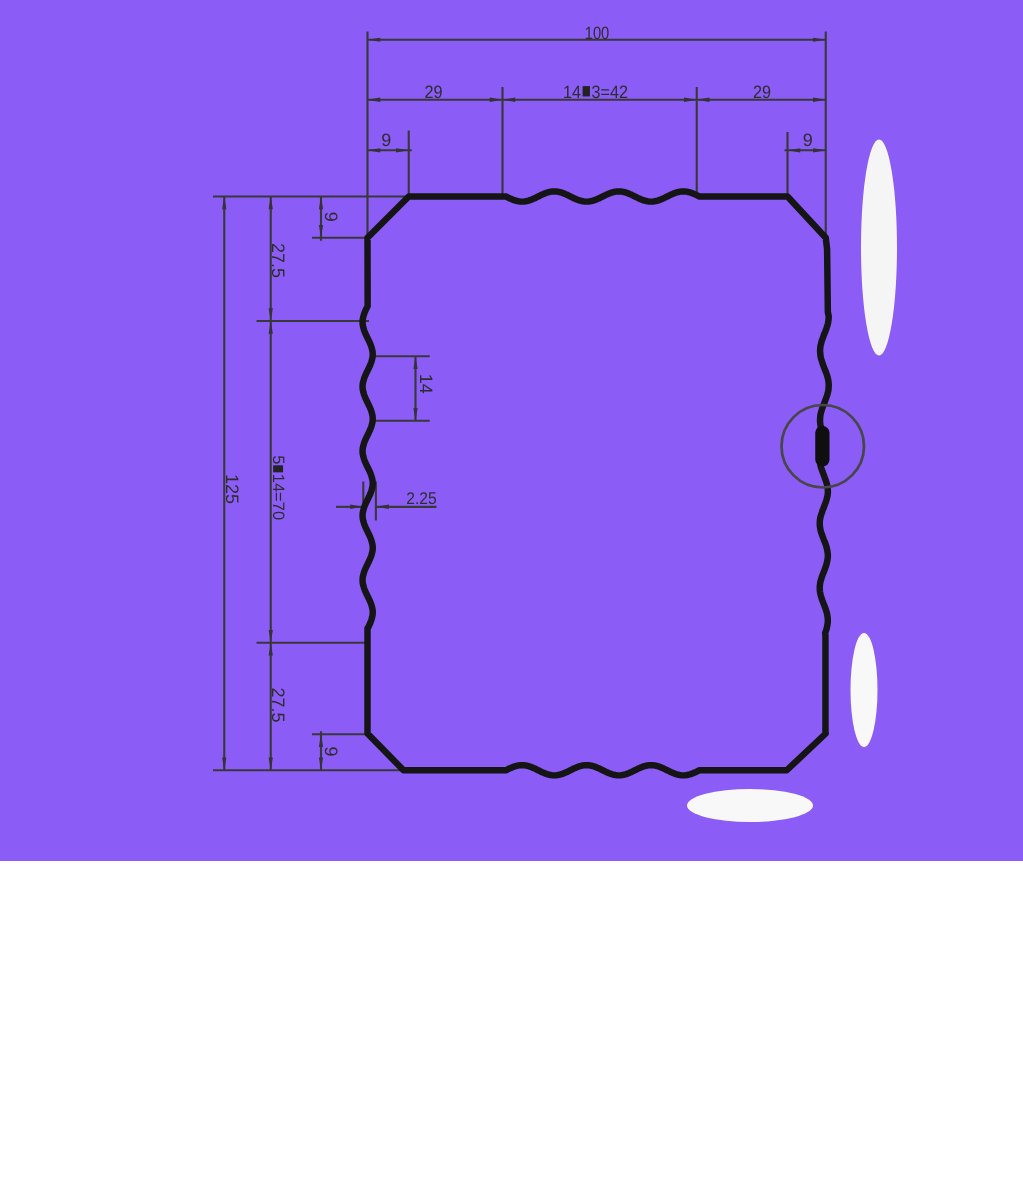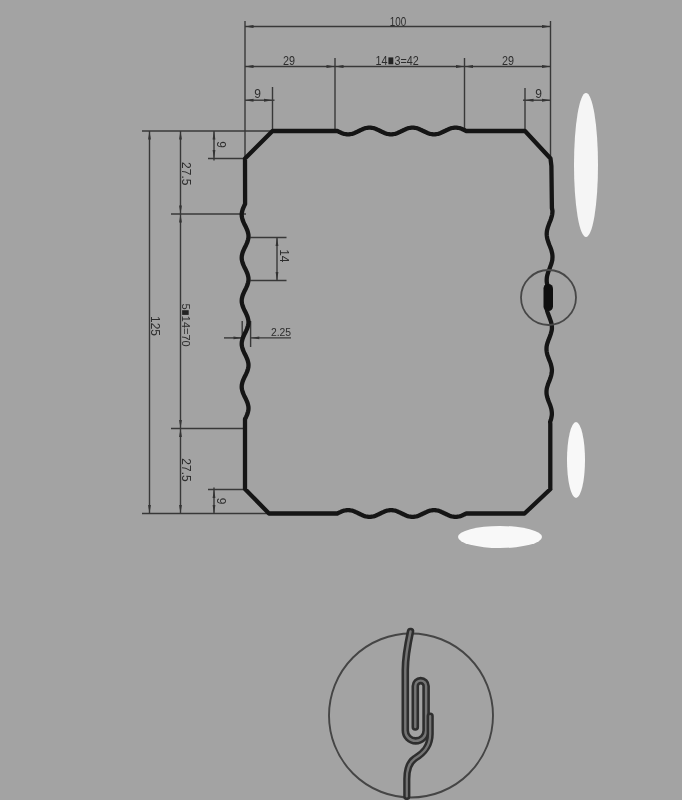--- a/index.html
+++ b/index.html
@@ -1,16 +1,16 @@
 <!DOCTYPE html>
 <html><head>
 <meta charset="utf-8">
 <style>
   html,body { margin:0; padding:0; background:#ffffff; }
-  .page { position:relative; width:682px; height:800px; background:#a3a3a3; overflow:hidden; }
+  .page { position:relative; width:682px; height:574px; background:#8b5cf6; overflow:hidden; }
   text { font-family:"Liberation Sans", sans-serif; }
   svg { filter: blur(0.35px); }
 </style>
 </head>
 <body>
 <div class="page">
 <svg width="682" height="800" viewBox="0 0 682 800" xmlns="http://www.w3.org/2000/svg">
 <ellipse cx="586" cy="165" rx="12" ry="72" fill="#f5f5f5"></ellipse>
 <ellipse cx="576" cy="460" rx="9" ry="38" fill="#f8f8f8"></ellipse>
 <ellipse cx="500" cy="537" rx="42" ry="11" fill="#f8f8f8"></ellipse>

